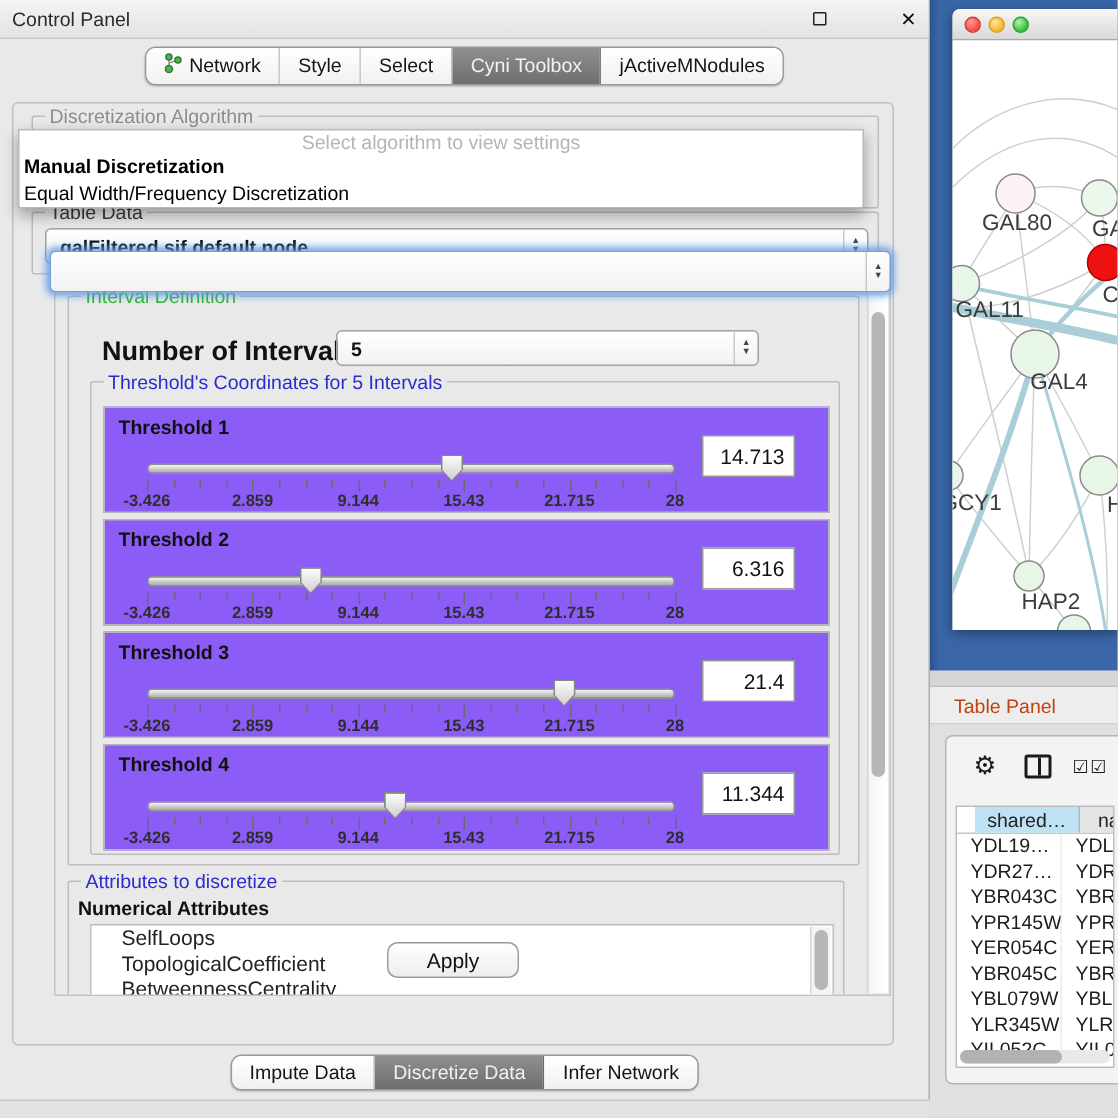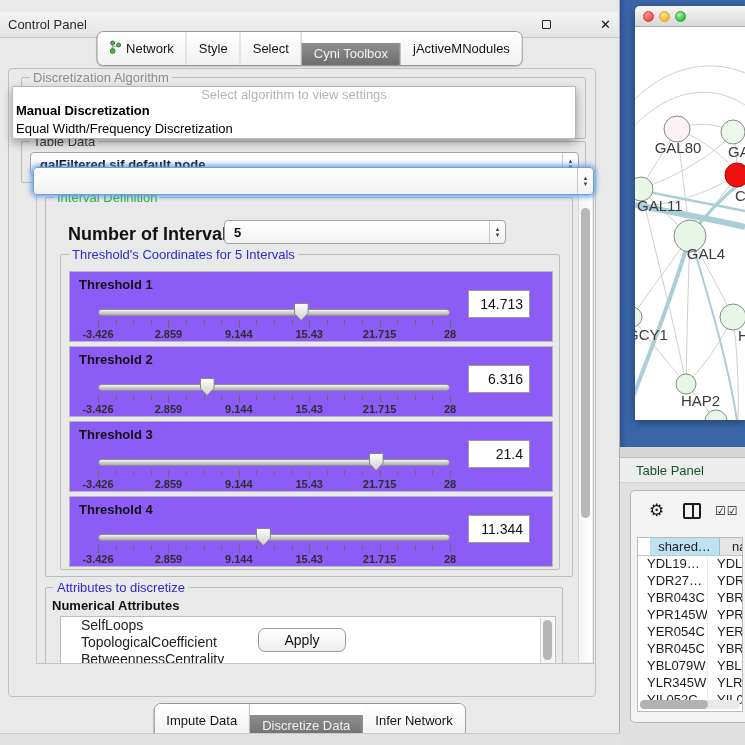--- a/index.html
+++ b/index.html
@@ -2,35 +2,35 @@
 <html><head>
 <meta charset="utf-8">
 <style>
   * { margin:0; padding:0; box-sizing:border-box; }
   html,body { width:745px; height:745px; overflow:hidden;
     font-family:"Liberation Sans","DejaVu Sans",sans-serif; background:#d8d8d8; }
 
   
   #control-panel { position:absolute; left:0; top:0; width:620px; height:745px;
     background:#e9e9e9; border-right:1px solid #adadad; }
-  #cp-titlebar { position:absolute; left:0; top:12px; width:100%; height:26px;
+  #cp-titlebar { position:absolute; left:0; top:0; width:100%; height:26px;
     background:linear-gradient(#f4f4f4,#e3e3e3); border-bottom:1px solid #c6c6c6;
     display:flex; align-items:center; padding:0 8px; font-size:13px; color:#2b2b2b;gap:40px; }
   #cp-titlebar .spacer { flex:1; }
   .float-box { width:9px; height:9px; border:1.5px solid #222; border-radius:1px; margin-right:9px; cursor:default; }
   .close-x { font-size:13px; font-weight:bold; color:#111; cursor:default; }
 
   
   .seg { display:inline-flex; border:1px solid #979797; border-radius:7px; overflow:hidden;
     background:#fff; box-shadow:0 1px 1px rgba(0,0,0,.15); }
   .seg-tab { padding:3px 12px 4px; font-size:13px; color:#141414; white-space:nowrap;
     background:linear-gradient(#ffffff,#f1f1f1); border-right:1px solid #c3c3c3;
     display:flex; align-items:center; gap:5px; }
   .seg-tab:last-child { border-right:none; }
-  .seg-tab.selected { background:linear-gradient(#8f8f8f,#6e6e6e); color:#f2f2f2; border-right-color:#6a6a6a;margin-top:11px; }
+  .seg-tab.selected { background:linear-gradient(#8f8f8f,#6e6e6e); color:#f2f2f2; border-right-color:#6a6a6a; }
   #top-tabs { position:absolute; top:31px; left:50%; transform:translateX(-50%); }
   #bottom-tabs { position:absolute; top:703px; left:50%; transform:translateX(-50%); }
 
   #outer-box { position:absolute; left:8px; top:68px; width:588px; height:629px;
     border:1px solid #c0c0c0; border-radius:4px; }
 
   .group { position:absolute; border:1px solid #bdbdbd; border-radius:2px; }
   .legend { position:absolute; top:-8px; left:8px; background:#e9e9e9; padding:0 3px;
     font-size:13px; line-height:15px; white-space:nowrap; }
 
@@ -112,21 +112,21 @@
   #net-titlebar { height:21px; background:linear-gradient(#f7f7f7,#d8d8d8);
     border-bottom:1px solid #a8a8a8; display:flex; align-items:center; padding-left:8px; gap:5px; }
   .light { width:11px; height:11px; border-radius:50%; }
   .light.red    { background:radial-gradient(circle at 35% 30%,#ff9d96,#f64c43 70%); border:1px solid #d63b33; }
   .light.yellow { background:radial-gradient(circle at 35% 30%,#ffe3a0,#f8b62c 70%); border:1px solid #dd9e22; }
   .light.green  { background:radial-gradient(circle at 35% 30%,#b4f0b0,#35c23e 70%); border:1px solid #2aa334; }
   #net-canvas { position:relative; width:110px; height:393px; background:#fff; }
 
   #tp-header { position:absolute; left:0; top:457px; width:125px; height:26px;
     background:#ededed; border-top:1px solid #bfbfbf; border-bottom:1px solid #cfcfcf;
-    display:flex; align-items:center; padding-left:16px; font-size:13px; color:#14532d; }
+    display:flex; align-items:center; padding-left:16px; font-size:13px; color:#c2410c; }
   #tp-body { position:absolute; left:0; top:483px; width:125px; height:262px; background:#e0e0e0; }
   #tp-box { position:absolute; left:10px; top:7px; right:-2px; height:233px;
     background:#f3f3f3; border:1px solid #b5b5b5; border-radius:5px 0 0 5px; }
   #tp-toolbar { position:absolute; left:0; top:0; right:0; height:44px; }
   .gear { position:absolute; left:18px; top:11px; font-size:17px; color:#1a1a1a; line-height:17px; }
   .col-icon { position:absolute; left:52px; top:12px; width:18px; height:16px; border:2px solid #1a1a1a; border-radius:2px; }
   .col-icon i { position:absolute; left:50%; top:0; bottom:0; width:2px; background:#1a1a1a; display:block; }
   .checks { position:absolute; left:84px; top:13px; font-size:12px; color:#1a1a1a; letter-spacing:1px; }
   #tp-table { position:absolute; left:6px; top:46px; right:3px; bottom:10px;
     background:#fff; border:1px solid #bcbcbc; overflow:hidden; }

